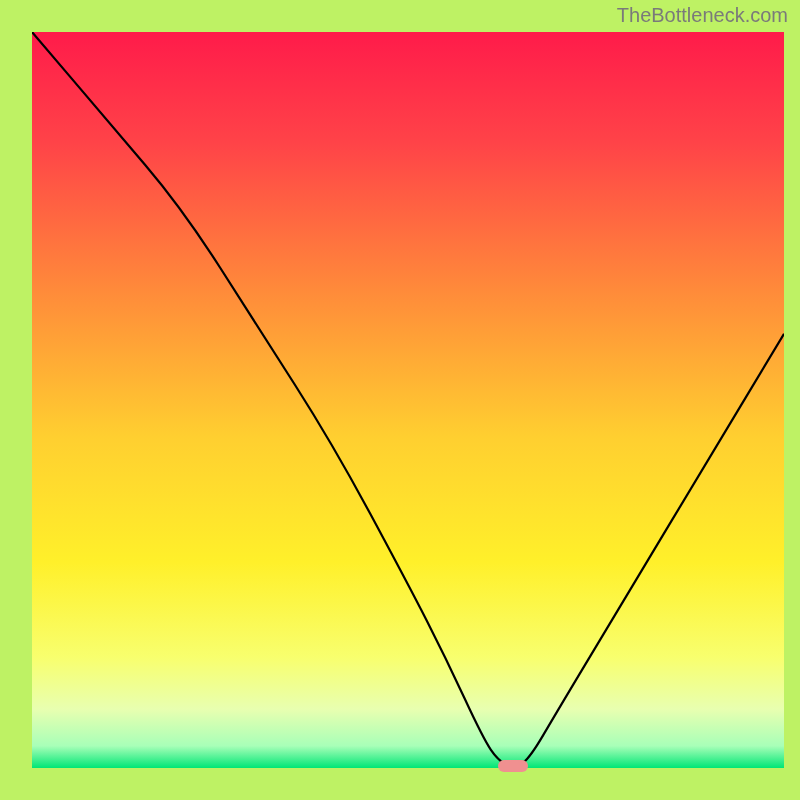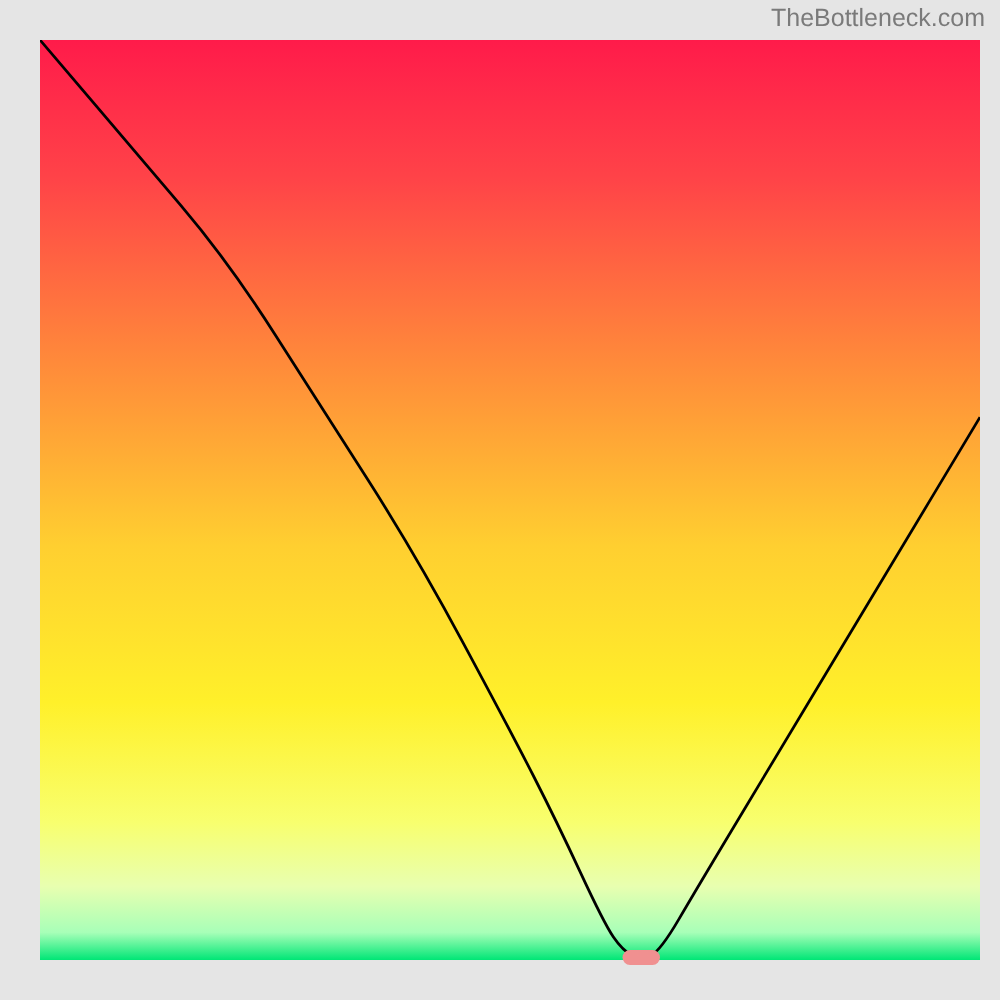--- a/index.html
+++ b/index.html
@@ -1,21 +1,21 @@
 <!DOCTYPE html>
 <html><head>
 <meta charset="utf-8">
 <style>
   * { margin: 0; padding: 0; box-sizing: border-box; }
   html, body { width: 800px; height: 800px; overflow: hidden; background: #000; }
   .container {
     width: 800px;
     height: 800px;
     position: relative;
-    background: #e5e5e5;
+    background: #bef264;
   }
   .watermark {
     position: absolute;
     top: 4px;
     right: 12px;
     font-family: Arial, sans-serif;
     font-size: 20px;
     color: #7a7a7a;
     font-weight: 500;
     z-index: 10;

